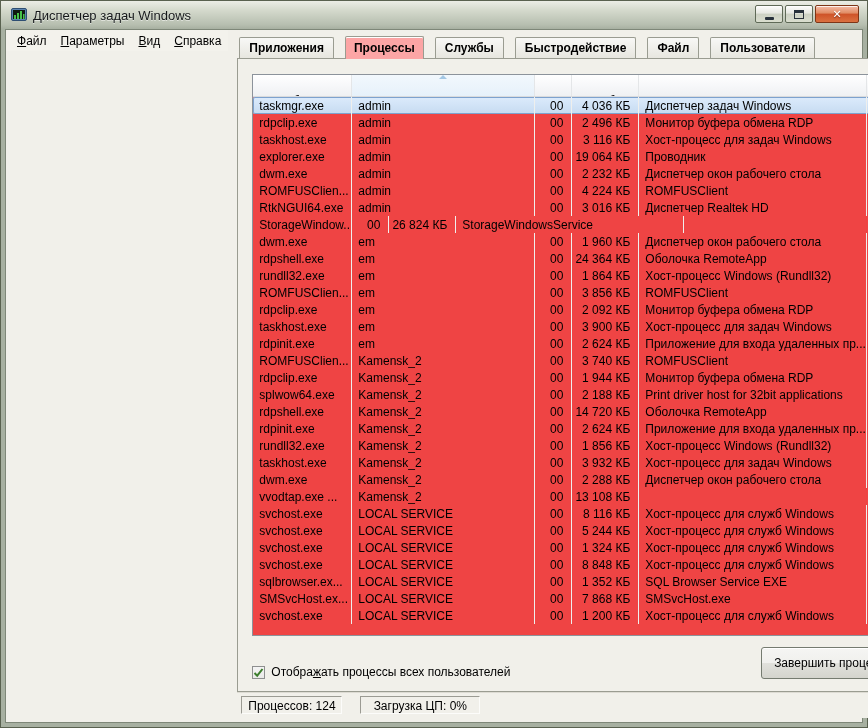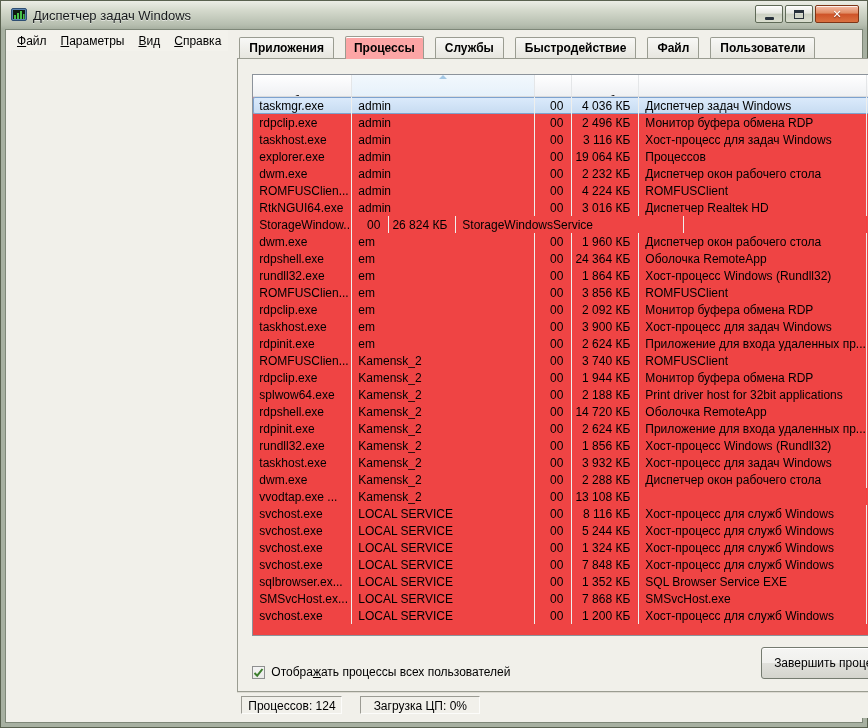--- a/index.html
+++ b/index.html
@@ -158,21 +158,21 @@
                   <div class="lv-cell c2 num">00</div>
                   <div class="lv-cell c3 num">3 116 КБ</div>
                   <div class="lv-cell c4">Хост-процесс для задач Windows</div>
                   <div class="lv-cell cf"></div>
                 </div>
                 <div class="lv-row">
                   <div class="lv-cell c0">explorer.exe</div>
                   <div class="lv-cell c1">admin</div>
                   <div class="lv-cell c2 num">00</div>
                   <div class="lv-cell c3 num">19 064 КБ</div>
-                  <div class="lv-cell c4">Процессов</div>
+                  <div class="lv-cell c4">Проводник</div>
                   <div class="lv-cell cf"></div>
                 </div>
                 <div class="lv-row">
                   <div class="lv-cell c0">dwm.exe</div>
                   <div class="lv-cell c1">admin</div>
                   <div class="lv-cell c2 num">00</div>
                   <div class="lv-cell c3 num">2 232 КБ</div>
                   <div class="lv-cell c4">Диспетчер окон рабочего стола</div>
                   <div class="lv-cell cf"></div>
                 </div>
@@ -347,21 +347,21 @@
                   <div class="lv-cell c1">LOCAL SERVICE</div>
                   <div class="lv-cell c2 num">00</div>
                   <div class="lv-cell c3 num">1 324 КБ</div>
                   <div class="lv-cell c4">Хост-процесс для служб Windows</div>
                   <div class="lv-cell cf"></div>
                 </div>
                 <div class="lv-row">
                   <div class="lv-cell c0">svchost.exe</div>
                   <div class="lv-cell c1">LOCAL SERVICE</div>
                   <div class="lv-cell c2 num">00</div>
-                  <div class="lv-cell c3 num">7 848 КБ</div>
+                  <div class="lv-cell c3 num">8 848 КБ</div>
                   <div class="lv-cell c4">Хост-процесс для служб Windows</div>
                   <div class="lv-cell cf"></div>
                 </div>
                 <div class="lv-row">
                   <div class="lv-cell c0">sqlbrowser.ex...</div>
                   <div class="lv-cell c1">LOCAL SERVICE</div>
                   <div class="lv-cell c2 num">00</div>
                   <div class="lv-cell c3 num">1 352 КБ</div>
                   <div class="lv-cell c4">SQL Browser Service EXE</div>
                   <div class="lv-cell cf"></div>

